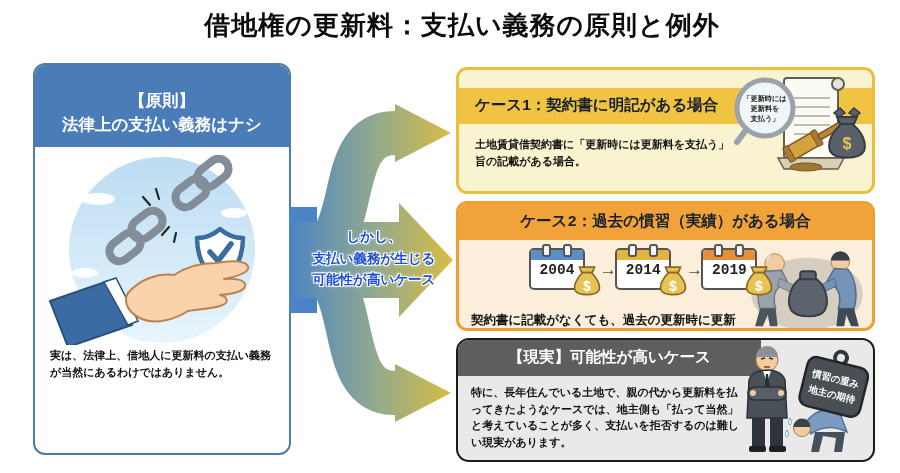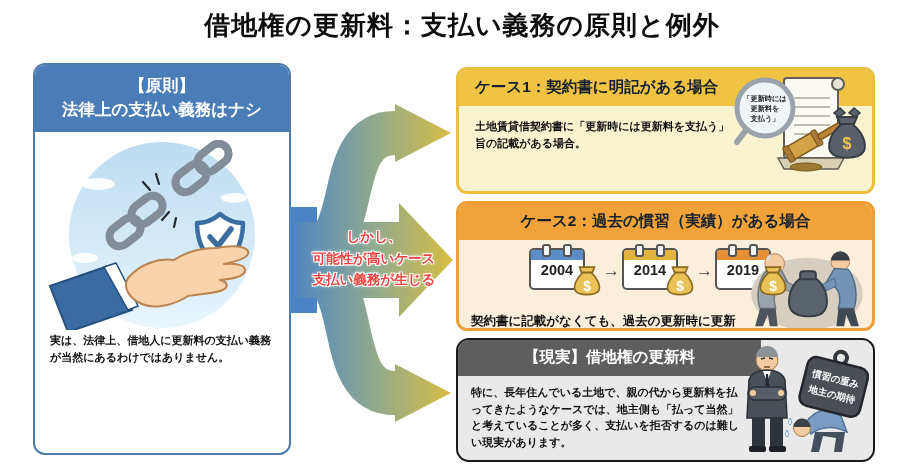--- a/index.html
+++ b/index.html
@@ -5,37 +5,37 @@
   html,body{margin:0;padding:0;background:#fff;}
   .stage{position:relative;width:900px;height:473px;background:#ffffff;overflow:hidden;
          font-family:"Liberation Sans","DejaVu Sans",sans-serif;}
   .title{position:absolute;left:12px;top:8px;width:100%;text-align:center;
          font-size:26px;font-weight:bold;color:#0d0d0d;letter-spacing:1px;}
 
   
   .principle{position:absolute;left:33px;top:63px;width:258px;height:392px;
              background:#fff;border:2px solid #4e7ba9;border-radius:12px;box-sizing:border-box;overflow:hidden;}
   .principle-header{background:#4a7cb8;color:#fff;text-align:center;
-             padding:9px 4px 10px;font-weight:bold;font-size:16.5px;line-height:1.45;}
+             padding:24px 4px 10px;font-weight:bold;font-size:16.5px;line-height:1.45;}
   .principle-illus{display:block;margin:8px auto 0;}
   .principle-body{padding:2px 15px 0;font-size:11px;font-weight:bold;color:#111;line-height:1.55;}
 
   
   .arrows{position:absolute;left:289px;top:60px;}
   .transition-label{position:absolute;left:296px;top:226px;width:156px;text-align:center;
-      font-size:13.5px;font-weight:bold;color:#ef4444;line-height:1.6;
+      font-size:13.5px;font-weight:bold;color:#1d4ed8;line-height:1.6;
       text-shadow:-1px -1px 0 #fff,1px -1px 0 #fff,-1px 1px 0 #fff,1px 1px 0 #fff,0 0 4px #fff;}
 
   
   .casebox{position:absolute;left:456px;width:419px;box-sizing:border-box;border-radius:11px;overflow:hidden;}
   .case1{top:67px;height:127px;border:3px solid #ecbe3e;background:#faf3d0;}
-  .case2{top:201px;height:130px;border:3px solid #ed9f36;background:#fbeedb;}
+  .case2{top:201px;height:130px;border:3px solid #ed9f36;background:#fbeedb;font-family:Liberation Mono, monospace;}
   .reality{top:338px;height:124px;border:2.5px solid #1a1a1a;background:#e9e9e9;border-radius:13px;}
   .case-header{font-weight:bold;font-size:15.5px;color:#16202e;padding:7px 0 8px;}
-  .case1 .case-header{background:#f0c342;padding-left:16px;}
+  .case1 .case-header{background:#f0c342;padding-left:16px;margin-top:18px;}
   .case2 .case-header{background:#f1a238;text-align:center;}
   .reality .case-header{background:#5e5e5e;color:#fff;text-align:center;margin-right:112px;}
   .case1-body{padding:12px 140px 0 16px;font-size:11px;font-weight:bold;color:#111;line-height:1.55;}
   .case2-bodytext{padding:2px 128px 0 12px;font-size:12.5px;font-weight:bold;color:#111;line-height:1.5;}
   .reality-body{padding:8px 128px 0 13px;font-size:11px;font-weight:bold;color:#111;line-height:1.5;}
   .case-illus{position:absolute;top:2px;right:4px;}
   .case2-illus{position:absolute;top:36px;right:6px;}
 
   
   .cal-row{display:flex;align-items:flex-start;padding:8px 0 0 38px;height:62px;margin-left:32px;}
@@ -117,22 +117,22 @@
       <path d="M 13 205 C 78 207, 40 333, 106 333" stroke="url(#ag)" stroke-width="44" fill="none"></path>
       <polygon points="106,304 106,362 162,333" fill="url(#ag)"></polygon>
     </g>
     <g>
       <rect x="6" y="162" width="104" height="76" fill="url(#ag)"></rect>
       <polygon points="110,143 110,257 164,200" fill="url(#ag)"></polygon>
     </g>
   </svg>
   <div class="transition-label">
     <div>しかし、</div>
+    <div>支払い義務が生じる</div>
     <div>可能性が高いケース</div>
-    <div>支払い義務が生じる</div>
   </div>
 
   <div class="casebox case1">
     <div class="case-header">ケース1：契約書に明記がある場合</div>
     <div class="case1-body">土地賃貸借契約書に「更新時には更新料を支払う」旨の記載がある場合。</div>
     <svg class="case-illus" width="134" height="104" viewBox="0 0 134 104">
       <g>
         <rect x="50" y="6" width="54" height="80" rx="3" fill="#fbfbf4" stroke="#5f5f57" stroke-width="2"></rect>
         <circle cx="104" cy="12" r="6" fill="#e6e4d8" stroke="#5f5f57" stroke-width="2"></circle>
         <g stroke="#bdbdb2" stroke-width="2">
@@ -228,21 +228,21 @@
         <polygon points="108,70 92,70 90,88 98,88 100,76 105,88 113,88" fill="#3f4a55"></polygon>
       </g>
       <g>
         <rect x="53" y="32" width="16" height="10" rx="3" fill="#5b636c" stroke="#363d44" stroke-width="2"></rect>
         <path d="M52,40 C42,48 39,64 44,72 C51,80 73,80 78,72 C83,64 80,48 70,40 Z" fill="#5b636c" stroke="#363d44" stroke-width="2"></path>
       </g>
     </svg>
   </div>
 
   <div class="casebox reality">
-    <div class="case-header">【現実】借地権の更新料</div>
+    <div class="case-header">【現実】可能性が高いケース</div>
     <div class="reality-body">特に、長年住んでいる土地で、親の代から更新料を払ってきたようなケースでは、地主側も「払って当然」と考えていることが多く、支払いを拒否するのは難しい現実があります。</div>
     <svg class="case-illus" width="130" height="117" viewBox="0 0 130 117">
       <g>
         <circle cx="28" cy="18" r="11" fill="#f2cba1" stroke="#a87a4e"></circle>
         <path d="M17,15 a11,11 0 0 1 22,0 z" fill="#8d9299"></path>
         <line x1="22" y1="17" x2="26" y2="16" stroke="#333" stroke-width="1.6"></line>
         <line x1="30" y1="16" x2="34" y2="17" stroke="#333" stroke-width="1.6"></line>
         <line x1="25" y1="25" x2="31" y2="25" stroke="#6b4a2e" stroke-width="1.4"></line>
         <path d="M8,76 L10,38 C12,31 20,28 28,28 C36,28 44,31 46,38 L48,76 Z" fill="#4a5057" stroke="#2c3138" stroke-width="1.5"></path>
         <polygon points="24,29 32,29 28,40" fill="#fff"></polygon>

